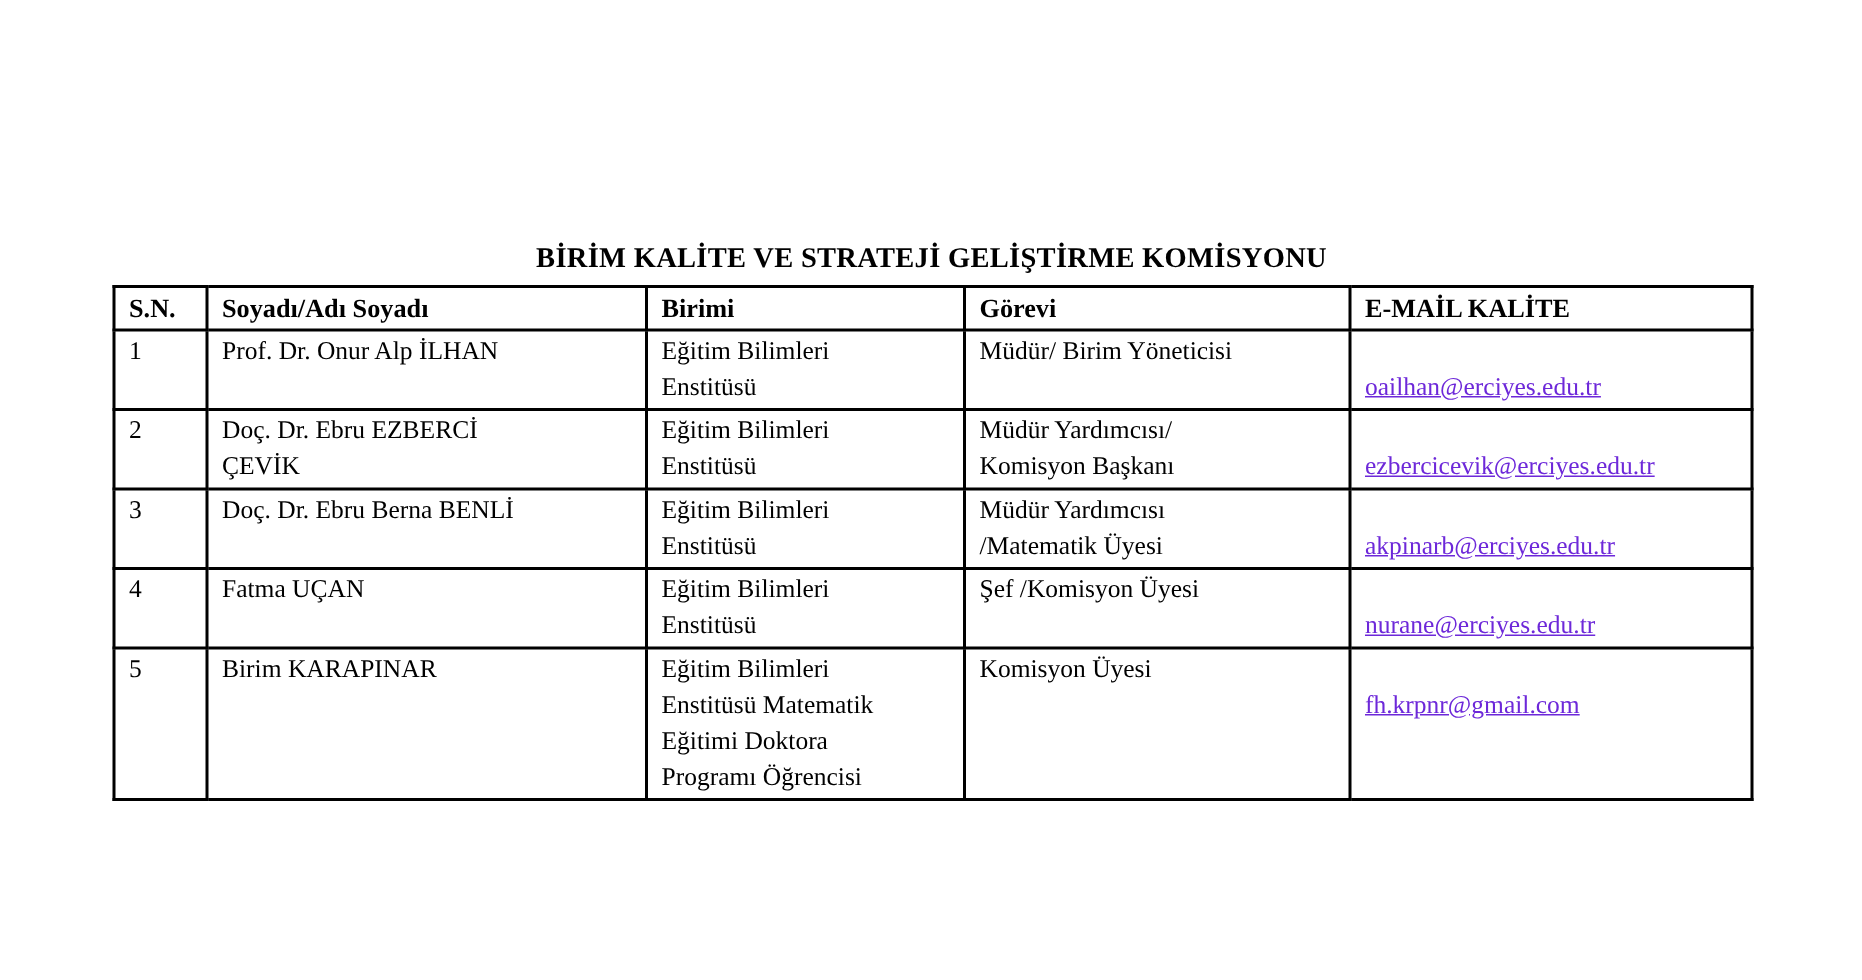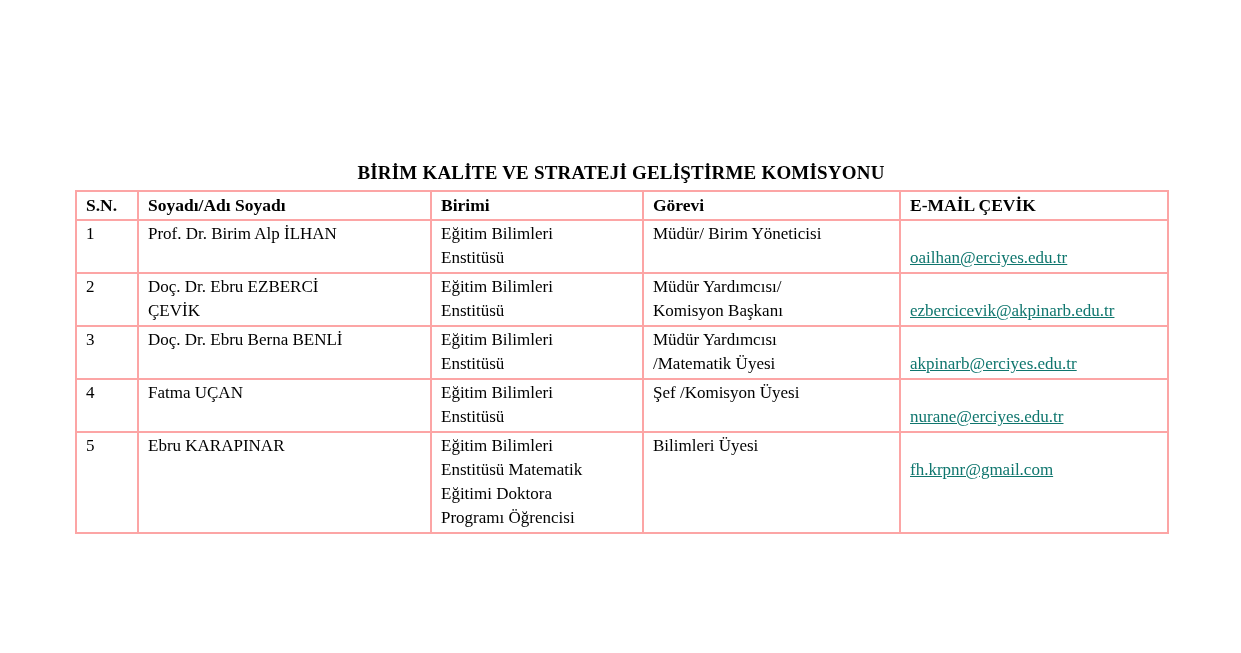--- a/index.html
+++ b/index.html
@@ -36,36 +36,36 @@
     left: 75px;
     top: 172px;
     width: 1092px;
     border-collapse: collapse;
     table-layout: fixed;
     font-size: 17px;
     line-height: 24px;
   }
   table.committee th,
   table.committee td {
-    border: 2px solid #fca5a5;
+    border: 2px solid #000000;
     vertical-align: top;
     padding: 1px 24px 2px 9px;
     white-space: pre-line;
     overflow: hidden;
   }
   table.committee th {
     text-align: left;
     font-weight: bold;
     font-size: 17.5px;
   }
   thead tr { height: 27px; }
   tbody tr { height: 51px; }
   tbody tr:last-child { height: 101px; }
   a.email-link {
-    color: #0f766e;
+    color: #6d28d9;
     text-decoration: underline;
     cursor: pointer;
   }
 </style>
 </head>
 <body>
 
 <div class="page">
 
   <div class="doc-title">BİRİM KALİTE VE STRATEJİ GELİŞTİRME KOMİSYONU</div>
@@ -77,45 +77,45 @@
       <col style="width:212px">
       <col style="width:257px">
       <col style="width:268px">
     </colgroup>
     <thead>
       <tr>
         <th>S.N.</th>
         <th>Soyadı/Adı Soyadı</th>
         <th>Birimi</th>
         <th>Görevi</th>
-        <th>E-MAİL ÇEVİK</th>
+        <th>E-MAİL KALİTE</th>
       </tr>
     </thead>
     <tbody id="rows">
   <tr>
     <td>1</td>
-    <td>Prof. Dr. Birim Alp İLHAN</td>
+    <td>Prof. Dr. Onur Alp İLHAN</td>
     <td>Eğitim Bilimleri
 Enstitüsü</td>
     <td>Müdür/ Birim Yöneticisi</td>
     <td>
       <a class="email-link">oailhan@erciyes.edu.tr</a>
     </td>
   </tr>
 
   <tr>
     <td>2</td>
     <td>Doç. Dr. Ebru EZBERCİ
 ÇEVİK</td>
     <td>Eğitim Bilimleri
 Enstitüsü</td>
     <td>Müdür Yardımcısı/
 Komisyon Başkanı</td>
     <td>
-      <a class="email-link">ezbercicevik@akpinarb.edu.tr</a>
+      <a class="email-link">ezbercicevik@erciyes.edu.tr</a>
     </td>
   </tr>
 
   <tr>
     <td>3</td>
     <td>Doç. Dr. Ebru Berna BENLİ</td>
     <td>Eğitim Bilimleri
 Enstitüsü</td>
     <td>Müdür Yardımcısı
 /Matematik Üyesi</td>
@@ -130,26 +130,26 @@
     <td>Eğitim Bilimleri
 Enstitüsü</td>
     <td>Şef /Komisyon Üyesi</td>
     <td>
       <a class="email-link">nurane@erciyes.edu.tr</a>
     </td>
   </tr>
 
   <tr>
     <td>5</td>
-    <td>Ebru KARAPINAR</td>
+    <td>Birim KARAPINAR</td>
     <td>Eğitim Bilimleri
 Enstitüsü Matematik
 Eğitimi Doktora
 Programı Öğrencisi</td>
-    <td>Bilimleri Üyesi</td>
+    <td>Komisyon Üyesi</td>
     <td>
       <a class="email-link">fh.krpnr@gmail.com</a>
     </td>
   </tr>
 </tbody>
   </table>
 
 </div>
 
 </body></html>

